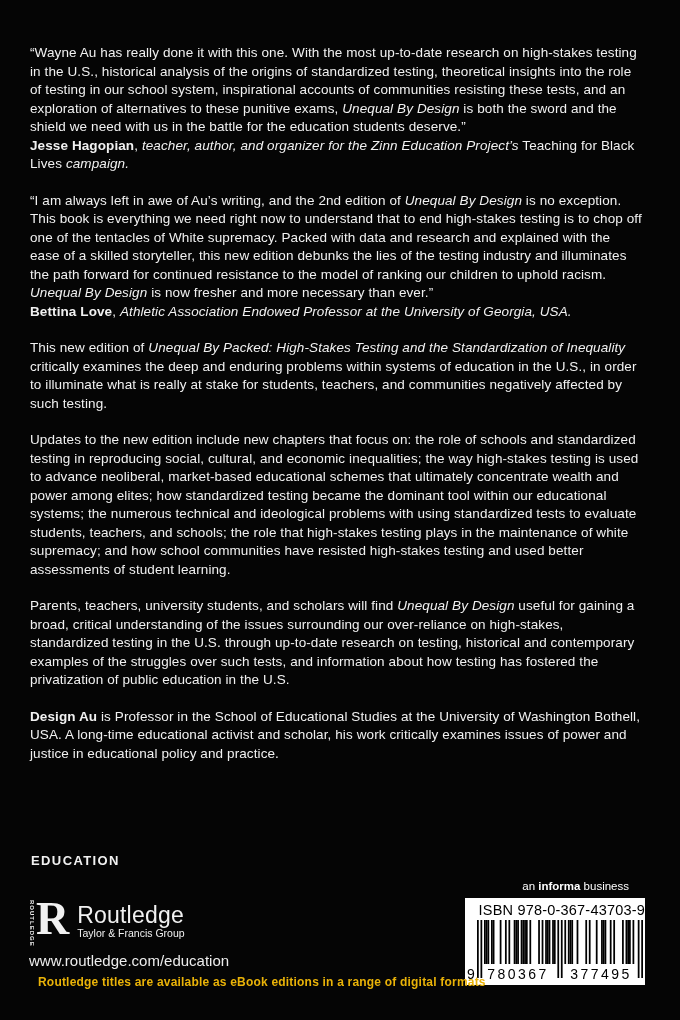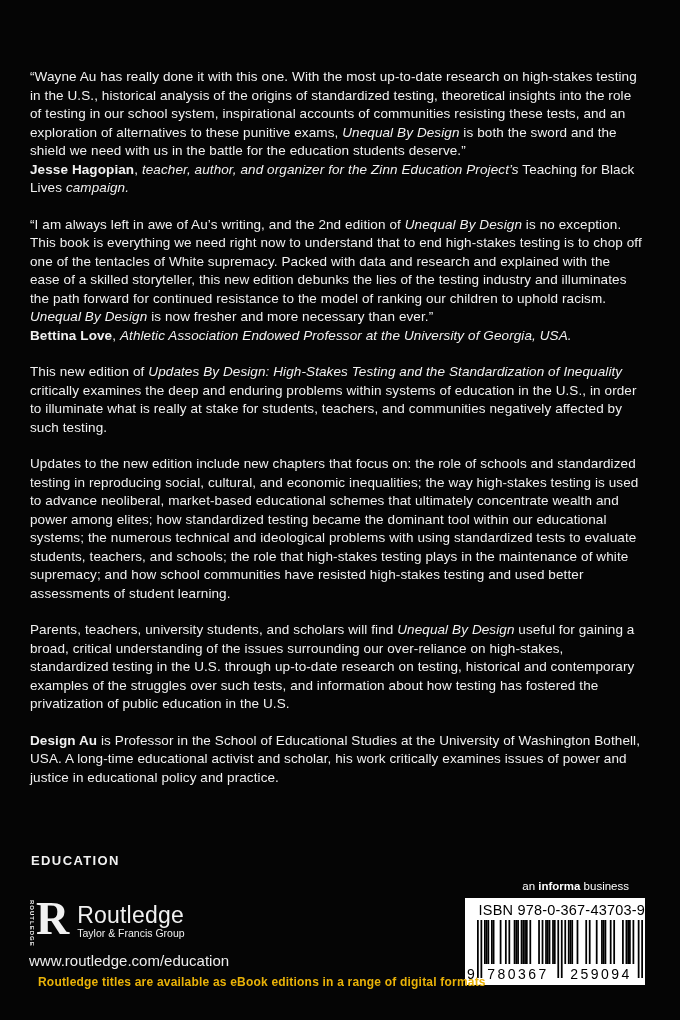--- a/index.html
+++ b/index.html
@@ -5,21 +5,21 @@
   html,body{margin:0;padding:0;background:#222;}
   .cover{
     position:relative;
     width:680px;height:1020px;
     background:#050505;
     color:#f1f1f1;
     font-family:"Liberation Sans","DejaVu Sans",sans-serif;
     overflow:hidden;
   }
   
-  .text-block{position:absolute;left:30px;right:38px;top:44px;margin-top:24px;}
+  .text-block{position:absolute;left:30px;right:38px;top:44px;}
   .text-block p{margin:0 0 18px;font-size:13.5px;line-height:18.5px;letter-spacing:.1px;}
   .seg-b{font-weight:700;}
   .seg-i{font-style:italic;}
   
   .category{position:absolute;left:31px;top:853px;font-size:13px;font-weight:700;letter-spacing:1.4px;}
   
   .informa{position:absolute;top:880px;right:51px;font-size:11.5px;color:#ffffff;}
   .informa .bold{font-weight:700;}
   
   .isbn-box{position:absolute;left:465px;top:898px;width:180px;height:87px;background:#ffffff;color:#000;}
@@ -42,21 +42,21 @@
   .ebook-note{position:absolute;left:30px;top:975px;font-size:12px;font-weight:700;letter-spacing:.2px;}
 </style>
 </head>
 <body>
 
 <div class="cover" style="background: rgb(5, 5, 5); color: rgb(241, 241, 241);">
 
   <main class="text-block">
     <p><span>“Wayne Au has really done it with this one. With the most up-to-date research on high-stakes testing in the U.S., historical analysis of the origins of standardized testing, theoretical insights into the role of testing in our school system, inspirational accounts of communities resisting these tests, and an exploration of alternatives to these punitive exams, </span><span class="seg-i">Unequal By Design</span><span> is both the sword and the shield we need with us in the battle for the education students deserve.”</span><br><span></span><span class="seg-b">Jesse Hagopian</span><span>, </span><span class="seg-i">teacher, author, and organizer for the Zinn Education Project’s</span><span> Teaching for Black Lives </span><span class="seg-i">campaign.</span></p>
     <p><span>“I am always left in awe of Au’s writing, and the 2nd edition of </span><span class="seg-i">Unequal By Design</span><span> is no exception. This book is everything we need right now to understand that to end high-stakes testing is to chop off one of the tentacles of White supremacy. Packed with data and research and explained with the ease of a skilled storyteller, this new edition debunks the lies of the testing industry and illuminates the path forward for continued resistance to the model of ranking our children to uphold racism. </span><span class="seg-i">Unequal By Design</span><span> is now fresher and more necessary than ever.”</span><br><span></span><span class="seg-b">Bettina Love</span><span>, </span><span class="seg-i">Athletic Association Endowed Professor at the University of Georgia, USA.</span></p>
-    <p><span>This new edition of </span><span class="seg-i">Updates By Design: High-Stakes Testing and the Standardization of Inequality</span><span> critically examines the deep and enduring problems within systems of education in the U.S., in order to illuminate what is really at stake for students, teachers, and communities negatively affected by such testing.</span></p>
+    <p><span>This new edition of </span><span class="seg-i">Unequal By Packed: High-Stakes Testing and the Standardization of Inequality</span><span> critically examines the deep and enduring problems within systems of education in the U.S., in order to illuminate what is really at stake for students, teachers, and communities negatively affected by such testing.</span></p>
     <p><span>Updates to the new edition include new chapters that focus on: the role of schools and standardized testing in reproducing social, cultural, and economic inequalities; the way high-stakes testing is used to advance neoliberal, market-based educational schemes that ultimately concentrate wealth and power among elites; how standardized testing became the dominant tool within our educational systems; the numerous technical and ideological problems with using standardized tests to evaluate students, teachers, and schools; the role that high-stakes testing plays in the maintenance of white supremacy; and how school communities have resisted high-stakes testing and used better assessments of student learning.</span></p>
     <p><span>Parents, teachers, university students, and scholars will find </span><span class="seg-i">Unequal By Design</span><span> useful for gaining a broad, critical understanding of the issues surrounding our over-reliance on high-stakes, standardized testing in the U.S. through up-to-date research on testing, historical and contemporary examples of the struggles over such tests, and information about how testing has fostered the privatization of public education in the U.S.</span></p>
     <p><span class="seg-b">Design Au</span><span> is Professor in the School of Educational Studies at the University of Washington Bothell, USA. A long-time educational activist and scholar, his work critically examines issues of power and justice in educational policy and practice.</span></p>
   </main>
 
   <div class="category">EDUCATION</div>
 
   <div class="informa">
     <span>an </span><span class="bold">informa</span><span> business</span>
   </div>
@@ -108,21 +108,21 @@
           <rect x="145.03" y="0" width="1.75" height="44"></rect>
           <rect x="148.53" y="0" width="1.75" height="44"></rect>
           <rect x="150.27" y="0" width="1.75" height="44"></rect>
           <rect x="152.02" y="0" width="1.75" height="44"></rect>
           <rect x="155.52" y="0" width="1.75" height="44"></rect>
           <rect x="160.76" y="0" width="1.75" height="58"></rect>
           <rect x="164.25" y="0" width="1.75" height="58"></rect>
         </svg>
       <span class="bc-digit bc-first">9</span>
       <span class="bc-digit bc-g1">780367</span>
-      <span class="bc-digit bc-g2">259094</span>
+      <span class="bc-digit bc-g2">377495</span>
     </div>
   </div>
 
   <div class="logo">
     <div class="logo-mark">
       <span class="logo-vert">ROUTLEDGE</span>
       <span class="logo-r">R</span>
     </div>
     <div class="logo-words">
       <div class="logo-name">Routledge</div>

